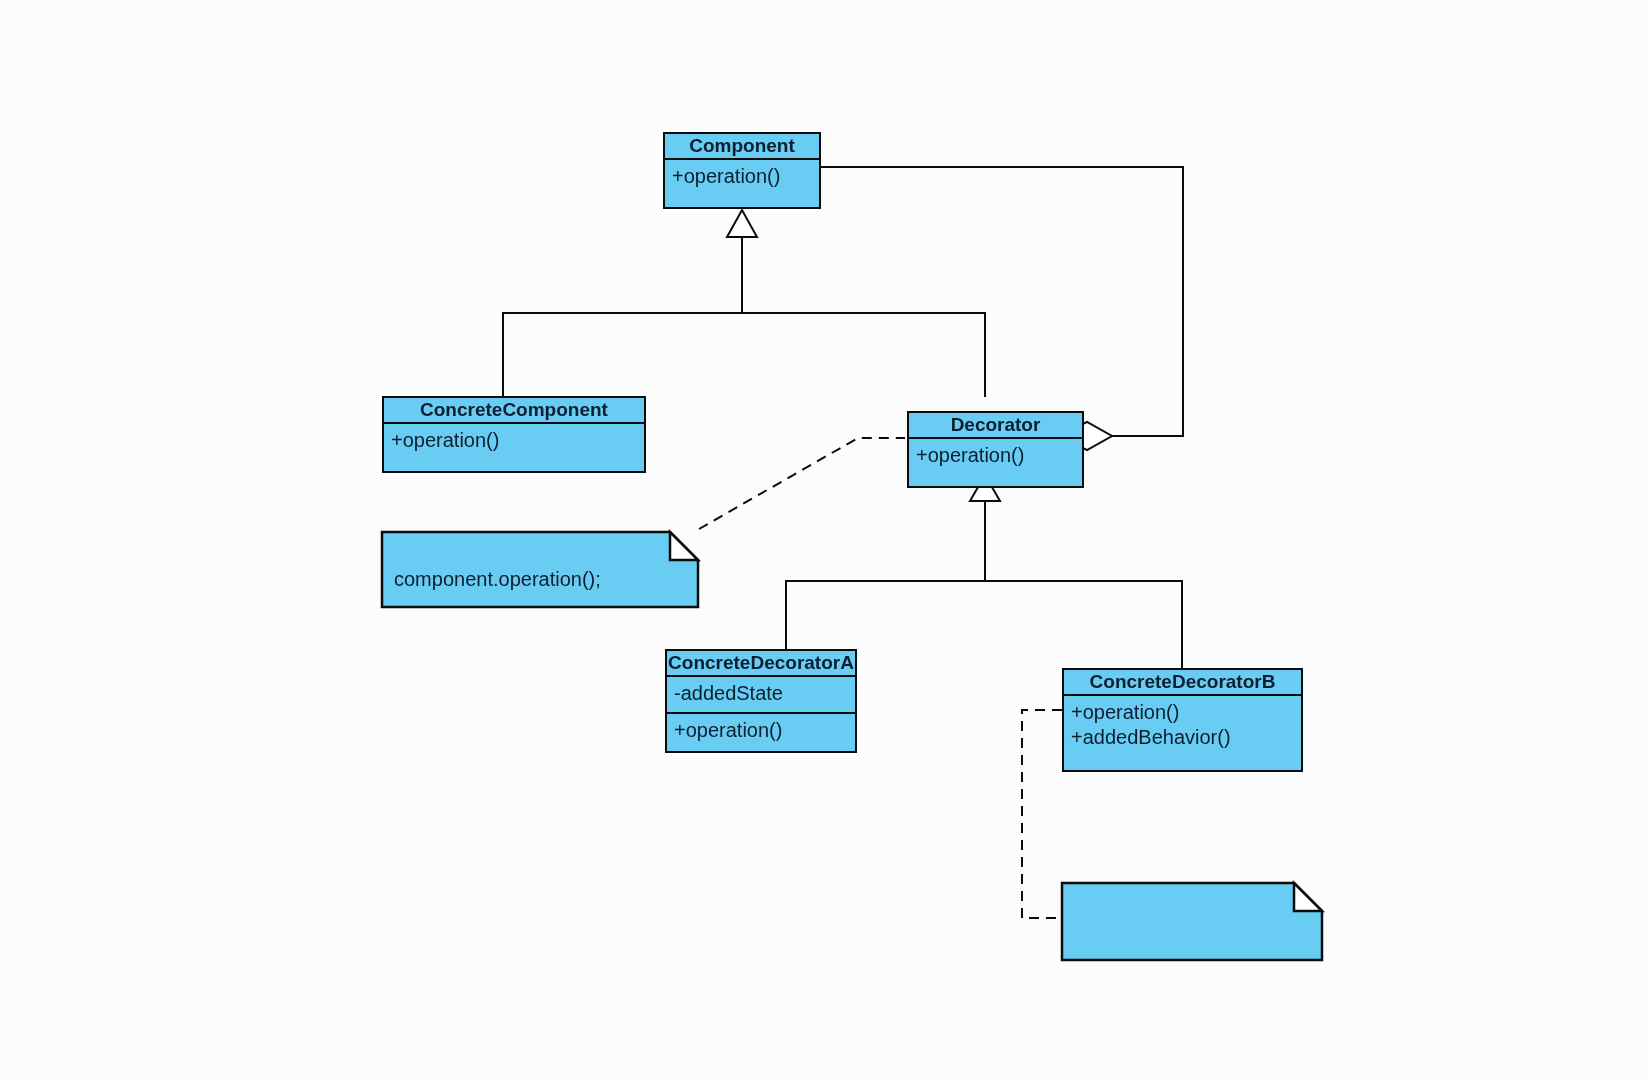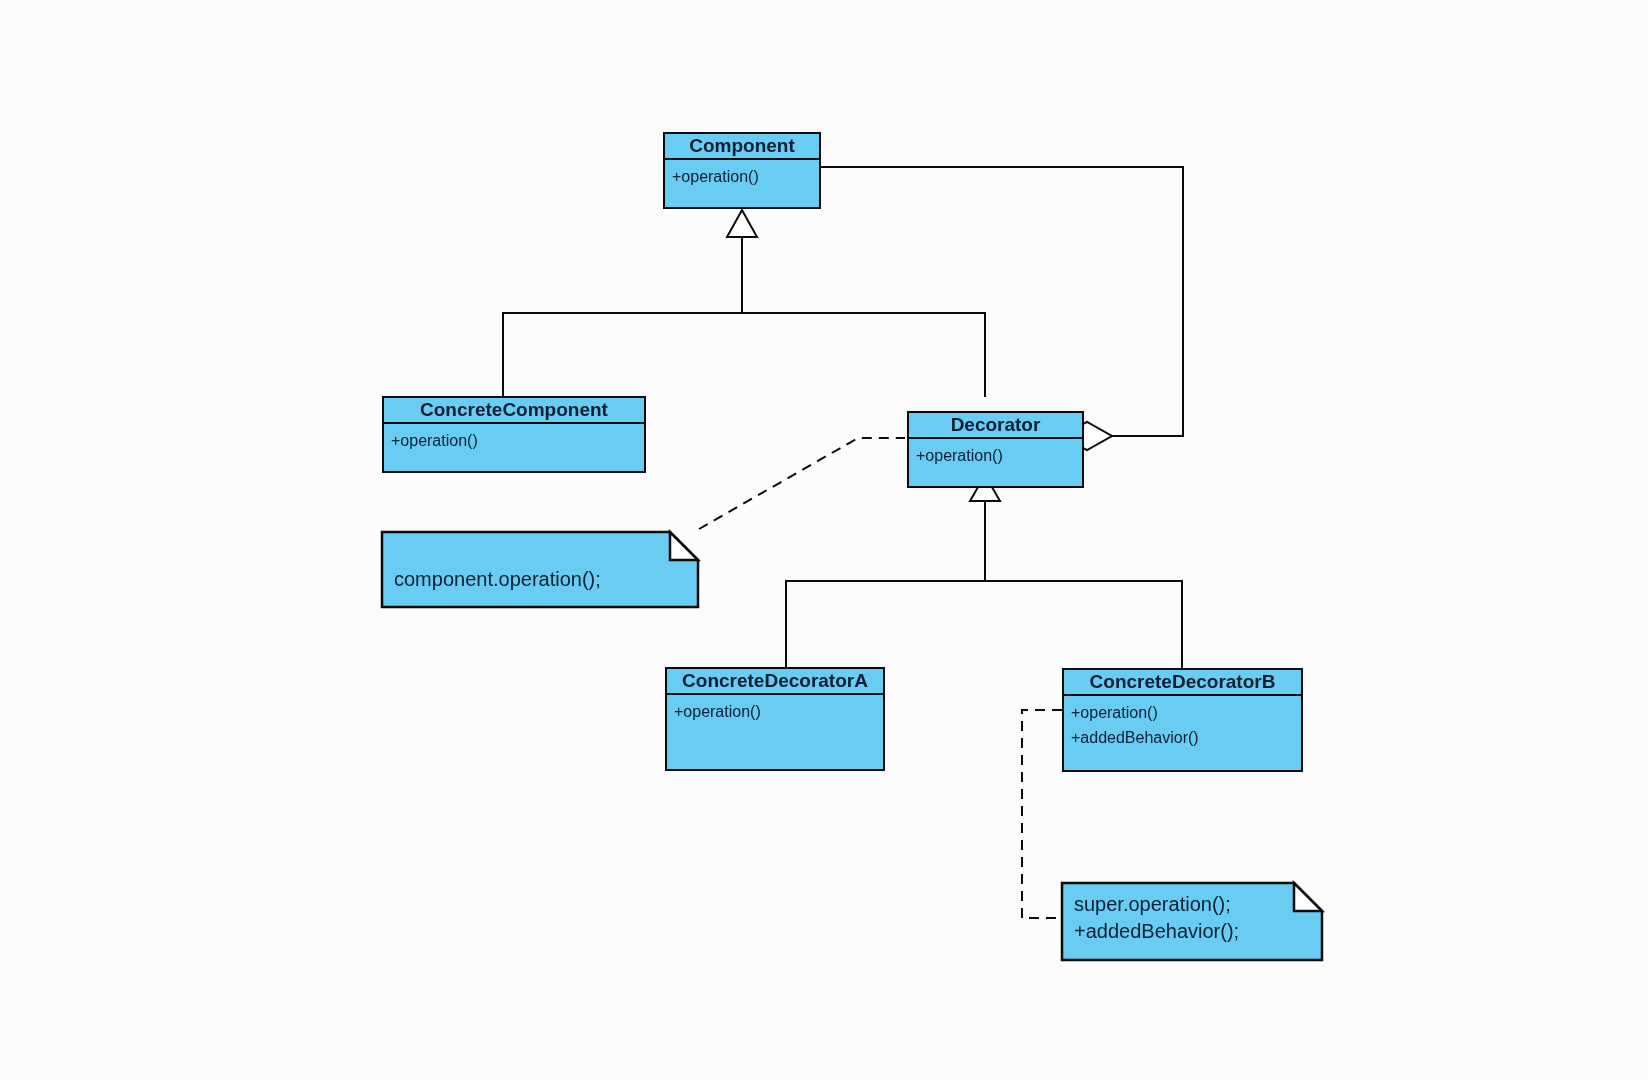--- a/index.html
+++ b/index.html
@@ -68,21 +68,21 @@
     font-weight:bold;
     font-size:19px;
     line-height:24px;
     text-align:center;
     white-space:nowrap;
     overflow:hidden;
   }
   .uml-compartment{
     box-sizing:border-box;
     padding:4px 7px;
-    font-size:16px;
+    font-size:20px;
     line-height:25px;
     white-space:nowrap;
     overflow:hidden;
   }
   .uml-compartment.with-divider{
     border-bottom:2px solid var(--stroke);
   }
   .note-text{
     position:absolute;
     font-size:20px;
@@ -143,35 +143,34 @@
     </div>
   </div>
 
   <div class="uml-class" style="left:907px;top:411px;width:177px;height:77px;">
     <div class="uml-class-title">Decorator</div>
     <div class="uml-compartment">
       <div>+operation()</div>
     </div>
   </div>
 
-  <div class="uml-class" style="left:665px;top:667px;width:220px;height:104px;">
+  <div class="uml-class" style="left:665px;top:649px;width:192px;height:104px;">
     <div class="uml-class-title">ConcreteDecoratorA</div>
+    <div class="uml-compartment with-divider" style="height:37px;">
+      <div>-addedState</div>
+    </div>
     <div class="uml-compartment">
       <div>+operation()</div>
     </div>
   </div>
 
   <div class="uml-class" style="left:1062px;top:668px;width:241px;height:104px;">
     <div class="uml-class-title">ConcreteDecoratorB</div>
     <div class="uml-compartment">
       <div>+operation()</div>
       <div>+addedBehavior()</div>
     </div>
   </div>
 
   <div class="note-text" style="left:394px;top:566px;">component.operation();</div>
 
-  <div class="note-text" style="left:1074px;top:891px;">
-    <div>super.operation();</div>
-    <div>+addedBehavior();</div>
-  </div>
 
 </div>
 
 </body></html>

